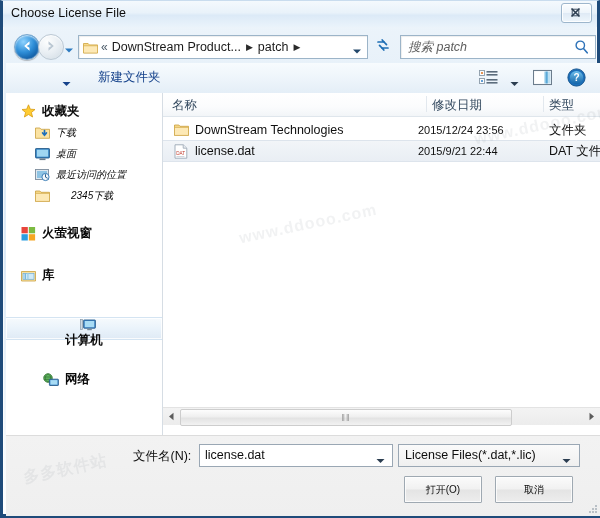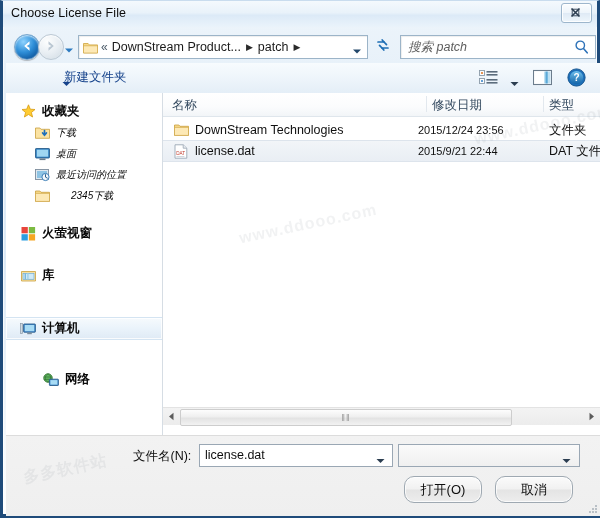--- a/index.html
+++ b/index.html
@@ -146,21 +146,21 @@
   .tb-item {
     position: absolute;
     top: 6px;
     color: #15428b;
     font-size: 12.5px;
     cursor: pointer;
     white-space: nowrap;
   }
   #tb-organize { left: 18px; margin-top: 40px; }
   #tb-organize-caret { position:absolute; left: 56px; top: 13px; cursor:pointer; }
-  #tb-newfolder { left: 58px; }
+  #tb-newfolder { left: 92px; }
 
   #tb-viewmode { position:absolute; left: 473px; top: 6px; cursor:pointer; }
   #tb-view-caret { position:absolute; left: 504px; top: 13px; cursor:pointer; }
   #tb-preview { position:absolute; left: 527px; top: 6px; cursor:pointer; }
   #tb-help { position:absolute; left: 561px; top: 5px; cursor:pointer; }
 
   
   #body-area {
     position: absolute;
     left: 3px; top: 92px;
@@ -307,22 +307,22 @@
   }
   #ft-value { position:absolute; left: 6px; top: 3px; font-size: 12.5px; color:#0d0d0d; white-space:nowrap; }
   #ft-caret { position:absolute; right: 8px; top: 8px; }
 
   .dlg-button {
     position: absolute;
     top: 40px;
     width: 76px; height: 25px;
     background: linear-gradient(to bottom, #fbfbfb 0%, #f1f1f1 48%, #e4e4e4 52%, #ededed 100%);
     border: 1px solid #9fa9b2;
-    border-radius: 10px;
-    font-size: 13px;
+    border-radius: 1px;
+    font-size: 10px;
     color: #0d0d0d;
     display:flex; align-items:center; justify-content:center;
     cursor: pointer;
     box-shadow: inset 0 0 0 1px rgba(255,255,255,0.75);
   }
   #btn-open { left: 398px; }
   #btn-cancel { left: 489px; }
 
   #resize-grip {
     position: absolute;
@@ -546,21 +546,21 @@
           <svg width="15" height="14" viewBox="0 0 15 14">
             <path d="M0.5 2.5 h14 v9.5 h-14 Z" fill="#fbe3a3" stroke="#c9a03c" stroke-width="0.8"></path>
             <rect x="2" y="4.3" width="11" height="6" fill="#cfe9f7" stroke="#6aa9d4" stroke-width="0.7"></rect>
             <rect x="3.6" y="4.3" width="1.4" height="6" fill="#78b6dd"></rect>
             <rect x="6.2" y="4.3" width="1.4" height="6" fill="#9fd0ea"></rect>
           </svg>
         </span>
         <span class="s-label">库</span>
       </div>
 
-      <div class="side-group side-selected" style="top:224px;">
+      <div class="side-group side-selected" style="top:224px;flex-direction:column;">
         <span class="s-icon">
           <svg width="16" height="14" viewBox="0 0 16 14">
             <rect x="0.5" y="1.5" width="2" height="10" fill="#cfdae3" stroke="#8a9aa8" stroke-width="0.7"></rect>
             <rect x="3.6" y="2" width="11.8" height="8.2" rx="0.6" fill="#3f86c9" stroke="#2b5f8c" stroke-width="0.9"></rect>
             <rect x="4.8" y="3" width="9.4" height="6.2" fill="#a8dcf5"></rect>
             <rect x="7.2" y="10.6" width="4.6" height="1.6" fill="#7c8d9c"></rect>
           </svg>
         </span>
         <span class="s-label">计算机</span>
       </div>
@@ -637,20 +637,21 @@
     <div id="fn-combo">
       <span id="fn-value">license.dat</span>
       <span id="fn-caret">
         <svg width="9" height="6" viewBox="0 0 9 6">
             <path d="M0.5 1 L4.5 5 L8.5 1 Z" fill="#2b3d50"></path>
           </svg>
       </span>
     </div>
 
     <div id="ft-combo">
+      <span id="ft-value">License Files(*.dat,*.lic)</span>
       <span id="ft-caret">
         <svg width="9" height="6" viewBox="0 0 9 6">
             <path d="M0.5 1 L4.5 5 L8.5 1 Z" fill="#2b3d50"></path>
           </svg>
       </span>
     </div>
 
     <div class="dlg-button" id="btn-open">打开(O)</div>
     <div class="dlg-button" id="btn-cancel">取消</div>
 

